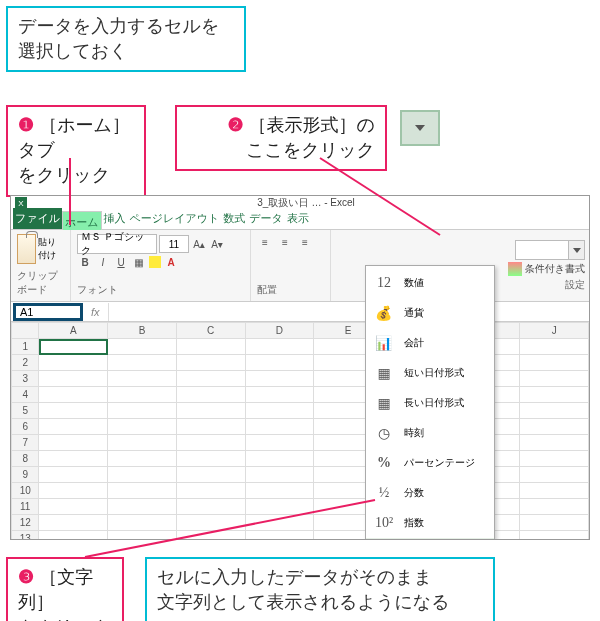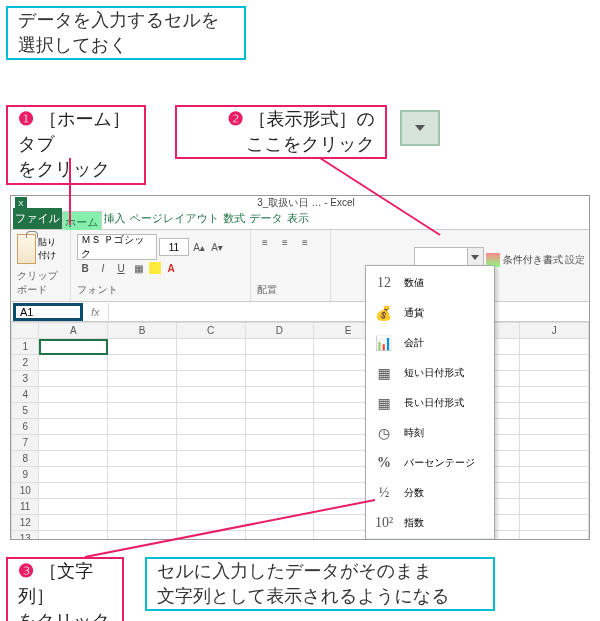--- a/index.html
+++ b/index.html
@@ -1,18 +1,18 @@
 <!DOCTYPE html>
 <html><head>
 <meta charset="utf-8">
 <style>
   * { box-sizing: border-box; margin: 0; padding: 0; }
   body { font-family: "MS PGothic", "Meiryo", sans-serif; width: 600px; height: 621px; background: #fff; position: relative; font-size: 12px; }
   
-  .callout { border: 2px solid; padding: 0 10px; font-size: 18px; line-height: 1.4; position: absolute; background: #fff; }
+  .callout { border: 2px solid; padding: 6px 10px; font-size: 18px; line-height: 1.4; position: absolute; background: #fff; }
   .c-cyan { border-color: #00BCD4; color: #333; }
   .c-magenta { border-color: #E91E63; color: #333; }
   .num { color: #E91E63; font-weight: bold; }
   .bracket { color: #222; }
   
   .dropdown-demo { position: absolute; left: 400px; top: 110px; width: 40px; height: 36px; border: 2px solid #9FC4A8; background: #D5E3D8; display: flex; align-items: center; justify-content: center; }
   .dropdown-demo .tri { width:0; height:0; border-left:5px solid transparent; border-right:5px solid transparent; border-top:6px solid #555; }
   
   .excel { position: absolute; left: 10px; top: 195px; width: 580px; height: 345px; border: 1px solid #999; background: #fff; overflow: hidden; }
   
@@ -23,25 +23,25 @@
   .ribbontabs { height: 20px; display:flex; align-items:flex-end; font-size:11px; border-bottom:1px solid #ccc; padding-left:2px;}
   .ribbontabs .tab { padding: 3px 2px; color:#217346; cursor:pointer; }
   .ribbontabs .tab.file { background:#217346; color:#fff; }
   .ribbontabs .tab.active { border:1px solid #ccc; border-bottom:1px solid #fff; background:#86efac; color:#217346; position:relative; top:5px;}
   
   .ribbon { height: 72px; border-bottom:1px solid #ccc; display:flex; background:#f6f6f6; font-size:10px; position:relative;}
   .ribbonGroup { border-right:1px solid #ddd; padding:4px 6px; display:flex; flex-direction:column; justify-content:space-between; }
   .ribbonGroup .glabel { text-align:left; color:#666; font-size:10px; margin-top:auto;font-family:Liberation Serif, serif;}
   
   .fontbox { display:flex; align-items:center; gap:2px;}
-  .fontname { border:1px solid #bbb; background:#fff; width:80px; height:26px; font-size:10px; padding:0 3px; display:flex;align-items:center;}
+  .fontname { border:1px solid #bbb; background:#fff; width:80px; height:20px; font-size:10px; padding:0 3px; display:flex;align-items:center;}
   .sz { border:1px solid #bbb; background:#fff; width:30px; height:18px; font-size:10px; display:flex;align-items:center;justify-content:center;}
   .fbtn { width:16px; height:16px; display:flex;align-items:center;justify-content:center; font-size:10px; color:#555;}
   
-  .numfmt { position:absolute; right:4px; top:17px; display:flex; flex-direction:row; align-items:flex-end; gap:2px;}
+  .numfmt { position:absolute; right:4px; top:10px; display:flex; flex-direction:column; align-items:flex-end; gap:2px;}
   .fmtSel { border:1px solid #bbb; background:#fff; height:20px; width:70px; display:flex; align-items:center;}
   .fmtSel .txt { flex:1; padding:0 4px; font-size:10px;}
   .fmtSel .dd { width:16px; height:100%; border-left:1px solid #bbb; display:flex;align-items:center;justify-content:center; background:#eee;}
   .dd .tri { width:0;height:0;border-left:4px solid transparent;border-right:4px solid transparent;border-top:5px solid #555;}
   .condf { font-size:10px; color:#444; display:flex; gap:3px; align-items:center;}
   .condf .ci { width:14px;height:14px; background:linear-gradient(#f88,#8f8);}
   .setlbl { font-size:10px; color:#666; }
   
   .nameboxrow { height:20px; border-bottom:1px solid #ccc; display:flex; align-items:center;}
   .namebox { width:70px; border:3px solid #0c4a6e; height:18px; font-size:11px; padding:0 4px; display:flex;align-items:center; margin-left:2px;}

